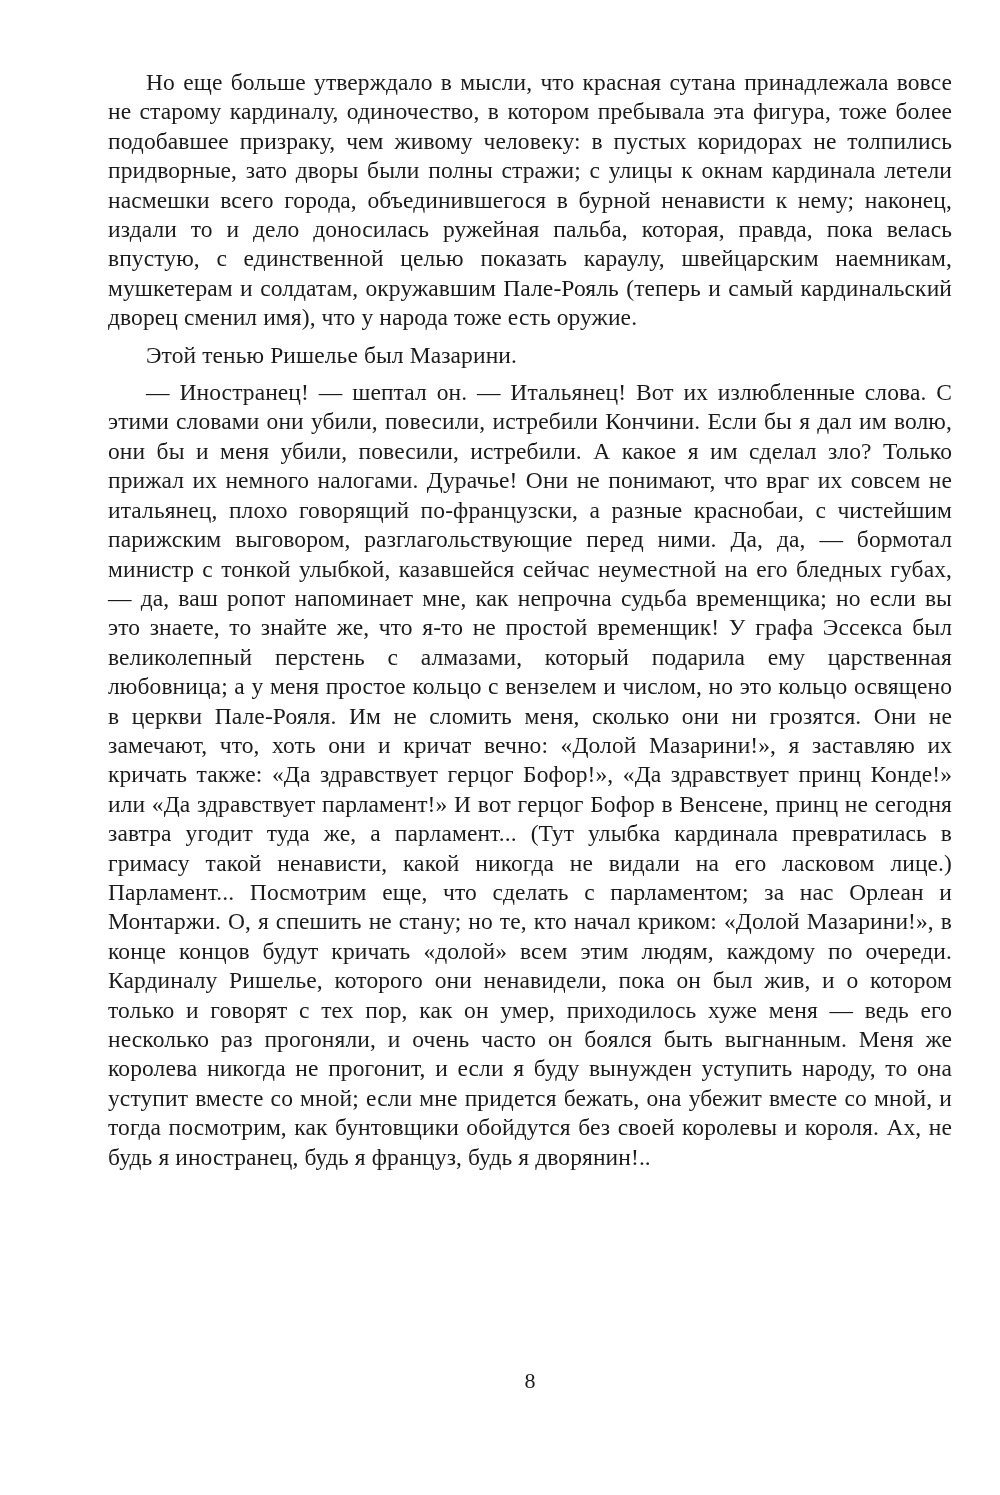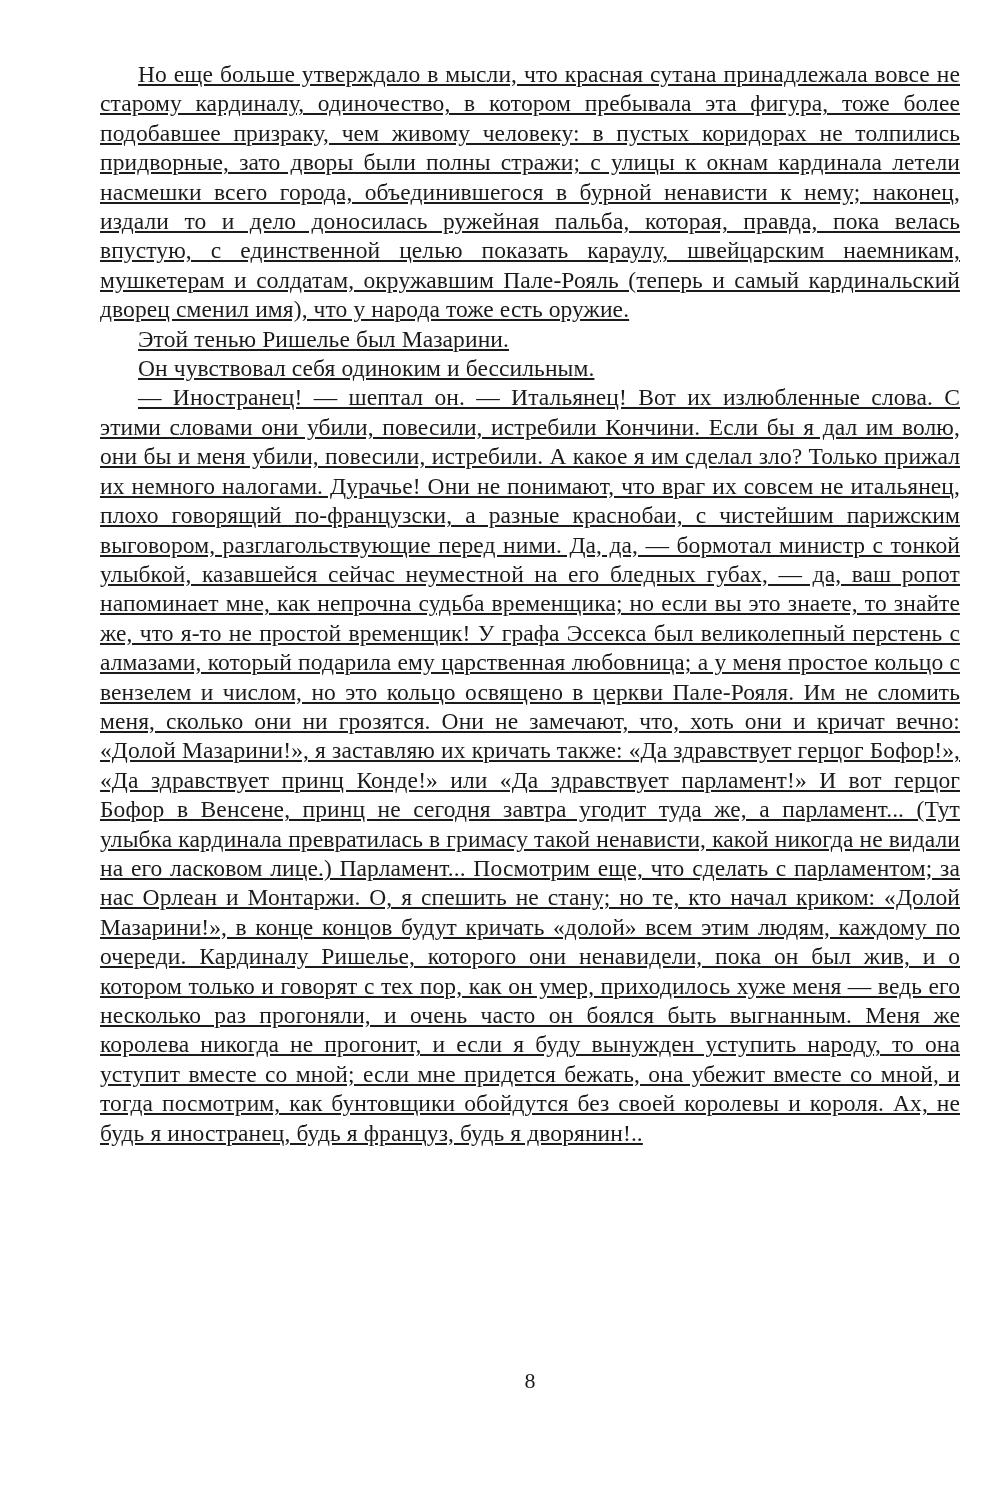--- a/index.html
+++ b/index.html
@@ -20,39 +20,37 @@
     position: absolute;
     left: 100px;
     top: 60px;
     width: 860px;
     font-size: 23.5px;
     line-height: 29.4px;
     text-align: justify;
     letter-spacing: 0.1px;
   }
   .text-block p {
-    margin: 0;
+    margin: 8px;
     padding: 0;
     text-indent: 38px;
-    text-decoration: underline;
   }
   .page-number {
     position: absolute;
     left: 100px;
     top: 1368px;
     width: 860px;
     text-align: center;
     font-size: 22px;
     color: #1b1b1b;
   }
 </style>
 </head>
 <body>
 
 <div class="page">
   <div class="text-block">
     <p>Но еще больше утверждало в мысли, что красная сутана принадлежала вовсе не старому кардиналу, одиночество, в котором пребывала эта фигура, тоже более подобавшее призраку, чем живому человеку: в пустых коридорах не толпились придворные, зато дворы были полны стражи; с улицы к окнам кардинала летели насмешки всего города, объединившегося в бурной ненависти к нему; наконец, издали то и дело доносилась ружейная пальба, которая, правда, пока велась впустую, с единственной целью показать караулу, швейцарским наемникам, мушкетерам и солдатам, окружавшим Пале-Рояль (теперь и самый кардинальский дворец сменил имя), что у народа тоже есть оружие.</p>
     <p>Этой тенью Ришелье был Мазарини.</p>
-    <p>Он чувствовал себя одиноким и бессильным.</p>
     <p>— Иностранец! — шептал он. — Итальянец! Вот их излюбленные слова. С этими словами они убили, повесили, истребили Кончини. Если бы я дал им волю, они бы и меня убили, повесили, истребили. А какое я им сделал зло? Только прижал их немного налогами. Дурачье! Они не понимают, что враг их совсем не итальянец, плохо говорящий по-французски, а разные краснобаи, с чистейшим парижским выговором, разглагольствующие перед ними. Да, да, — бормотал министр с тонкой улыбкой, казавшейся сейчас неуместной на его бледных губах, — да, ваш ропот напоминает мне, как непрочна судьба временщика; но если вы это знаете, то знайте же, что я-то не простой временщик! У графа Эссекса был великолепный перстень с алмазами, который подарила ему царственная любовница; а у меня простое кольцо с вензелем и числом, но это кольцо освящено в церкви Пале-Рояля. Им не сломить меня, сколько они ни грозятся. Они не замечают, что, хоть они и кричат вечно: «Долой Мазарини!», я заставляю их кричать также: «Да здравствует герцог Бофор!», «Да здравствует принц Конде!» или «Да здравствует парламент!» И вот герцог Бофор в Венсене, принц не сегодня завтра угодит туда же, а парламент... (Тут улыбка кардинала превратилась в гримасу такой ненависти, какой никогда не видали на его ласковом лице.) Парламент... Посмотрим еще, что сделать с парламентом; за нас Орлеан и Монтаржи. О, я спешить не стану; но те, кто начал криком: «Долой Мазарини!», в конце концов будут кричать «долой» всем этим людям, каждому по очереди. Кардиналу Ришелье, которого они ненавидели, пока он был жив, и о котором только и говорят с тех пор, как он умер, приходилось хуже меня — ведь его несколько раз прогоняли, и очень часто он боялся быть выгнанным. Меня же королева никогда не прогонит, и если я буду вынужден уступить народу, то она уступит вместе со мной; если мне придется бежать, она убежит вместе со мной, и тогда посмотрим, как бунтовщики обойдутся без своей королевы и короля. Ах, не будь я иностранец, будь я француз, будь я дворянин!..</p>
   </div>
   <div class="page-number">8</div>
 </div>
 
 </body></html>

